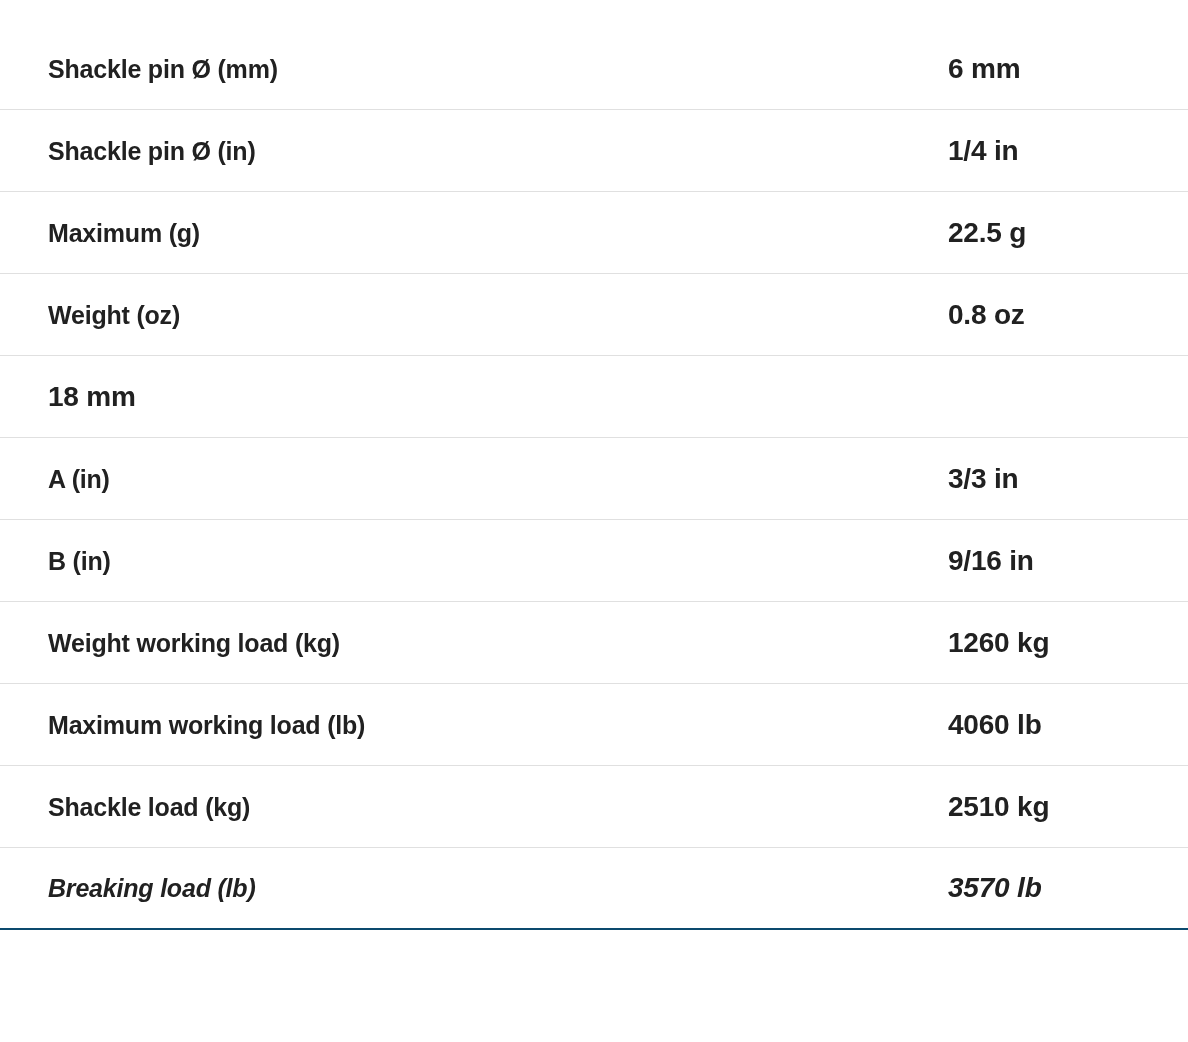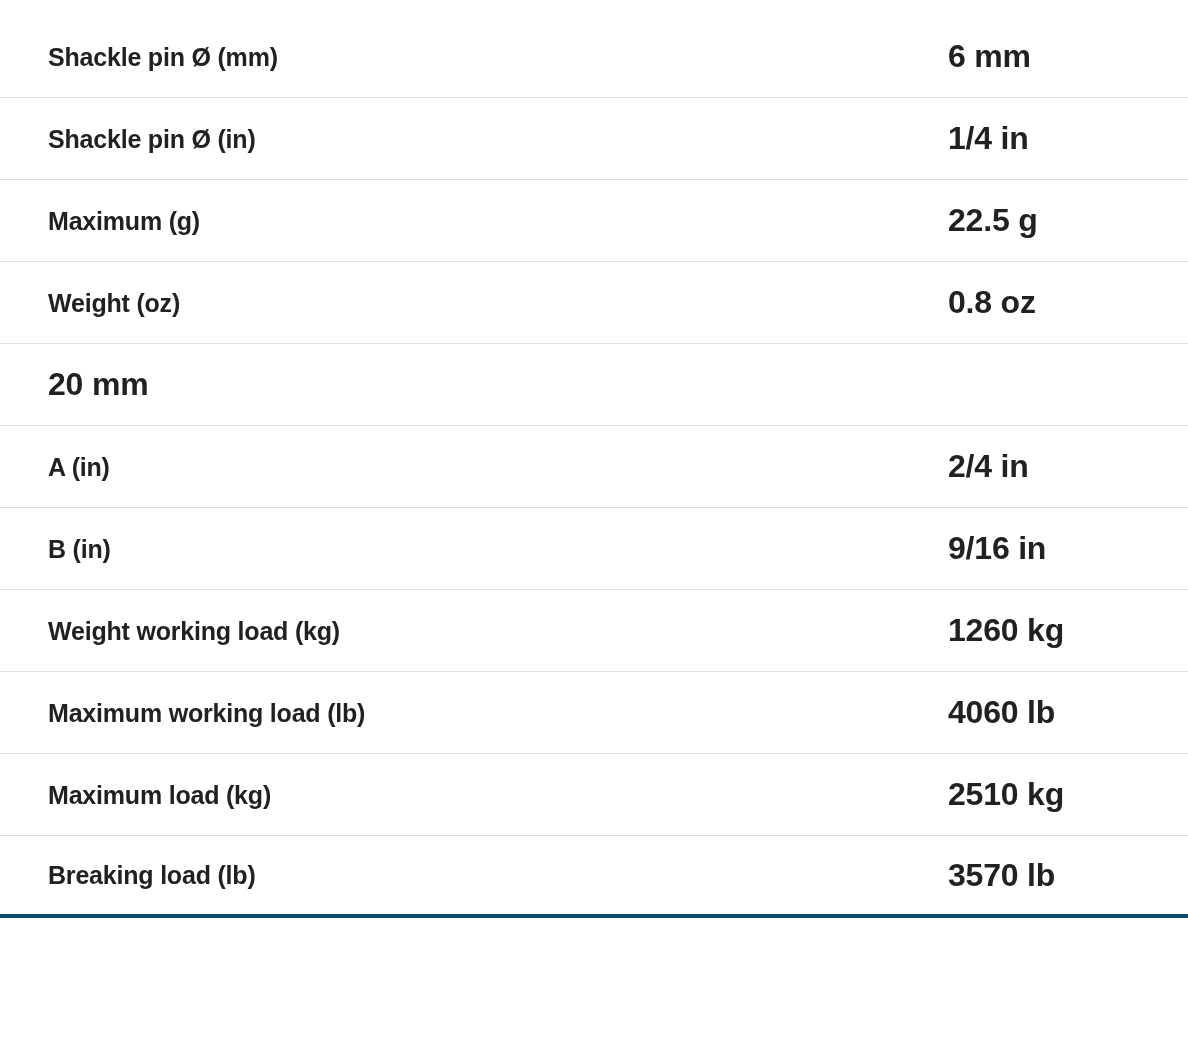--- a/index.html
+++ b/index.html
@@ -9,46 +9,47 @@
   }
   body {
     width: 1188px;
     height: 1042px;
     font-family: "Liberation Sans", sans-serif;
     color: #212121;
     overflow: hidden;
   }
   .spec-table {
     width: 1188px;
-    padding-top: 16px;
+    padding-top: 28px;
     box-sizing: border-box;
   }
   .spec-row {
     display: flex;
     align-items: center;
     height: 82px;
     border-bottom: 1px solid #e0e0e0;
     box-sizing: border-box;
     padding-left: 48px;
     padding-right: 28px;
   }
   .spec-row:last-child {
-    border-bottom: 4px solid #0c4a6e;
+    border-bottom: 2px solid #0c4a6e;
+    font-style: italic;
   }
   .spec-label {
     flex: 0 0 900px;
     font-size: 25px;
     font-weight: bold;
     letter-spacing: -0.2px;
     color: #212121;
     line-height: 1.2;
   }
   .spec-value {
     flex: 1 1 auto;
-    font-size: 32px;
+    font-size: 28px;
     font-weight: bold;
     letter-spacing: -0.2px;
     color: #212121;
     line-height: 1.2;
   }
 </style>
 </head>
 <body>
 
 <div class="spec-table">
@@ -67,46 +68,46 @@
     <div class="spec-label">Maximum (g)</div>
     <div class="spec-value">22.5 g</div>
   </div>
 
   <div class="spec-row">
     <div class="spec-label">Weight (oz)</div>
     <div class="spec-value">0.8 oz</div>
   </div>
 
   <div class="spec-row">
-    <div class="spec-value">20 mm</div>
+    <div class="spec-value">18 mm</div>
   </div>
 
   <div class="spec-row">
     <div class="spec-label">A (in)</div>
-    <div class="spec-value">2/4 in</div>
+    <div class="spec-value">3/3 in</div>
   </div>
 
 
   <div class="spec-row">
     <div class="spec-label">B (in)</div>
     <div class="spec-value">9/16 in</div>
   </div>
 
   <div class="spec-row">
     <div class="spec-label">Weight working load (kg)</div>
     <div class="spec-value">1260 kg</div>
   </div>
 
   <div class="spec-row">
     <div class="spec-label">Maximum working load (lb)</div>
     <div class="spec-value">4060 lb</div>
   </div>
 
   <div class="spec-row">
-    <div class="spec-label">Maximum load (kg)</div>
+    <div class="spec-label">Shackle load (kg)</div>
     <div class="spec-value">2510 kg</div>
   </div>
 
   <div class="spec-row">
     <div class="spec-label">Breaking load (lb)</div>
     <div class="spec-value">3570 lb</div>
   </div>
 
 </div>
 

